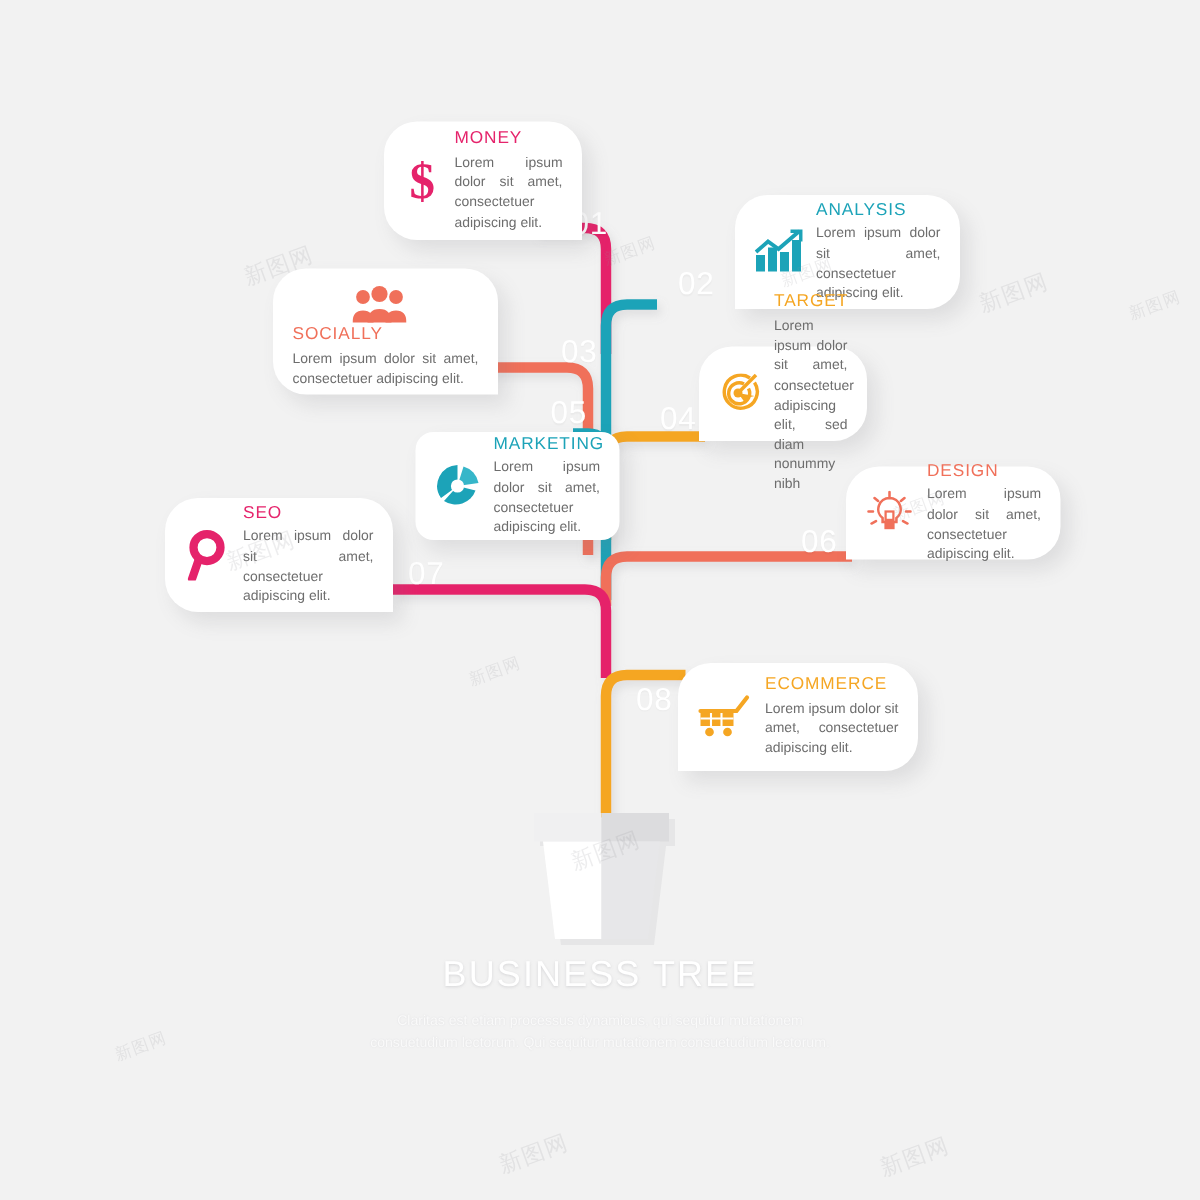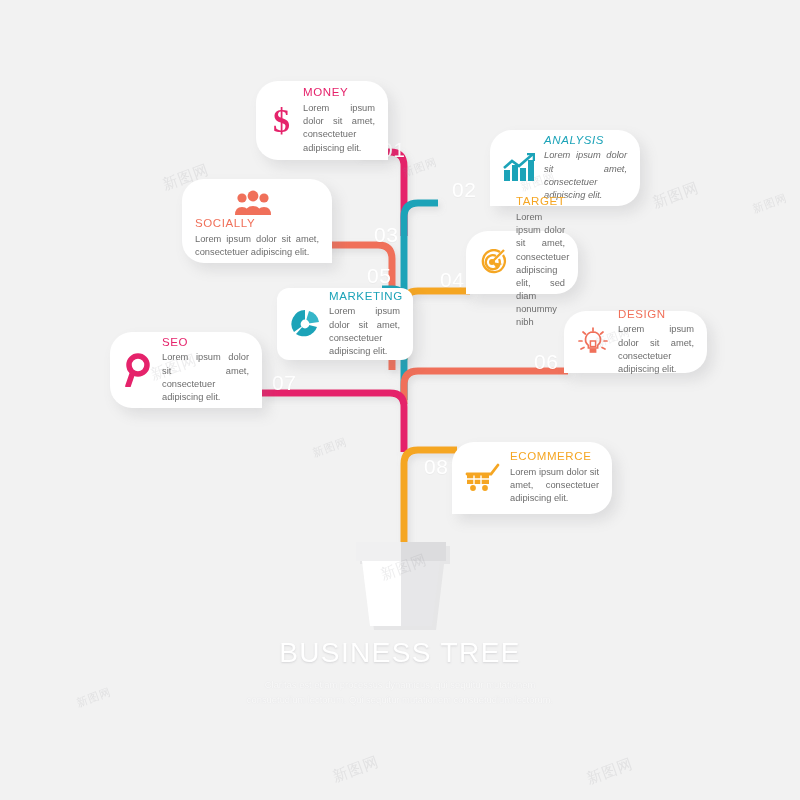--- a/index.html
+++ b/index.html
@@ -63,21 +63,21 @@
   }
 
   
   #pot{position:absolute;left:348px;top:536px;width:106px;height:96px;}
 
   
   #titleblock{
     position:absolute;left:0;top:636px;width:800px;text-align:center;
   }
   #titleblock .t{
-    font-size:28px;letter-spacing:1.4px;color:#ffffff;
+    font-size:24px;letter-spacing:1.4px;color:#ffffff;
     font-weight:400;line-height:1.2;
     text-shadow:0 1px 2px rgba(160,160,165,0.35);
   }
   #titleblock .s{
     margin:7px auto 0;width:330px;
     font-size:9.4px;line-height:1.65;color:#fafafa;
     text-shadow:0 0 1px rgba(170,170,175,0.30);
   }
 
   
@@ -134,21 +134,21 @@
       <svg width="25" height="36" viewBox="0 0 25 36">
         <text x="12.5" y="29" text-anchor="middle" font-family="Liberation Serif, serif" font-size="34" font-weight="bold" fill="#E5236B">$</text>
       </svg>
     </span>
     <span class="body">
       <h3 style="color:#E5236B;">MONEY</h3>
       <p>Lorem ipsum dolor sit amet, consectetuer adipiscing elit.</p>
     </span>
   </div>
 
-  <div class="card bl-square" style="left:490px;top:130px;width:150px;height:76px;font-style:italic;">
+  <div class="card bl-square" style="left:490px;top:130px;width:150px;height:76px;">
     <span class="ico">
       <svg width="32" height="30" viewBox="0 0 32 30">
         <rect x="1" y="17" width="6" height="11" fill="#1CA3B8"></rect>
         <rect x="9" y="12" width="6" height="16" fill="#1CA3B8"></rect>
         <rect x="17" y="15" width="6" height="13" fill="#1CA3B8"></rect>
         <rect x="25" y="7" width="6" height="21" fill="#1CA3B8"></rect>
         <path d="M1 15 L9 8 L16 13 L30 1" stroke="#1CA3B8" stroke-width="2.6" fill="none"></path>
         <path d="M24 1 H31 V8" stroke="#1CA3B8" stroke-width="2.6" fill="none"></path>
       </svg>
     </span>

